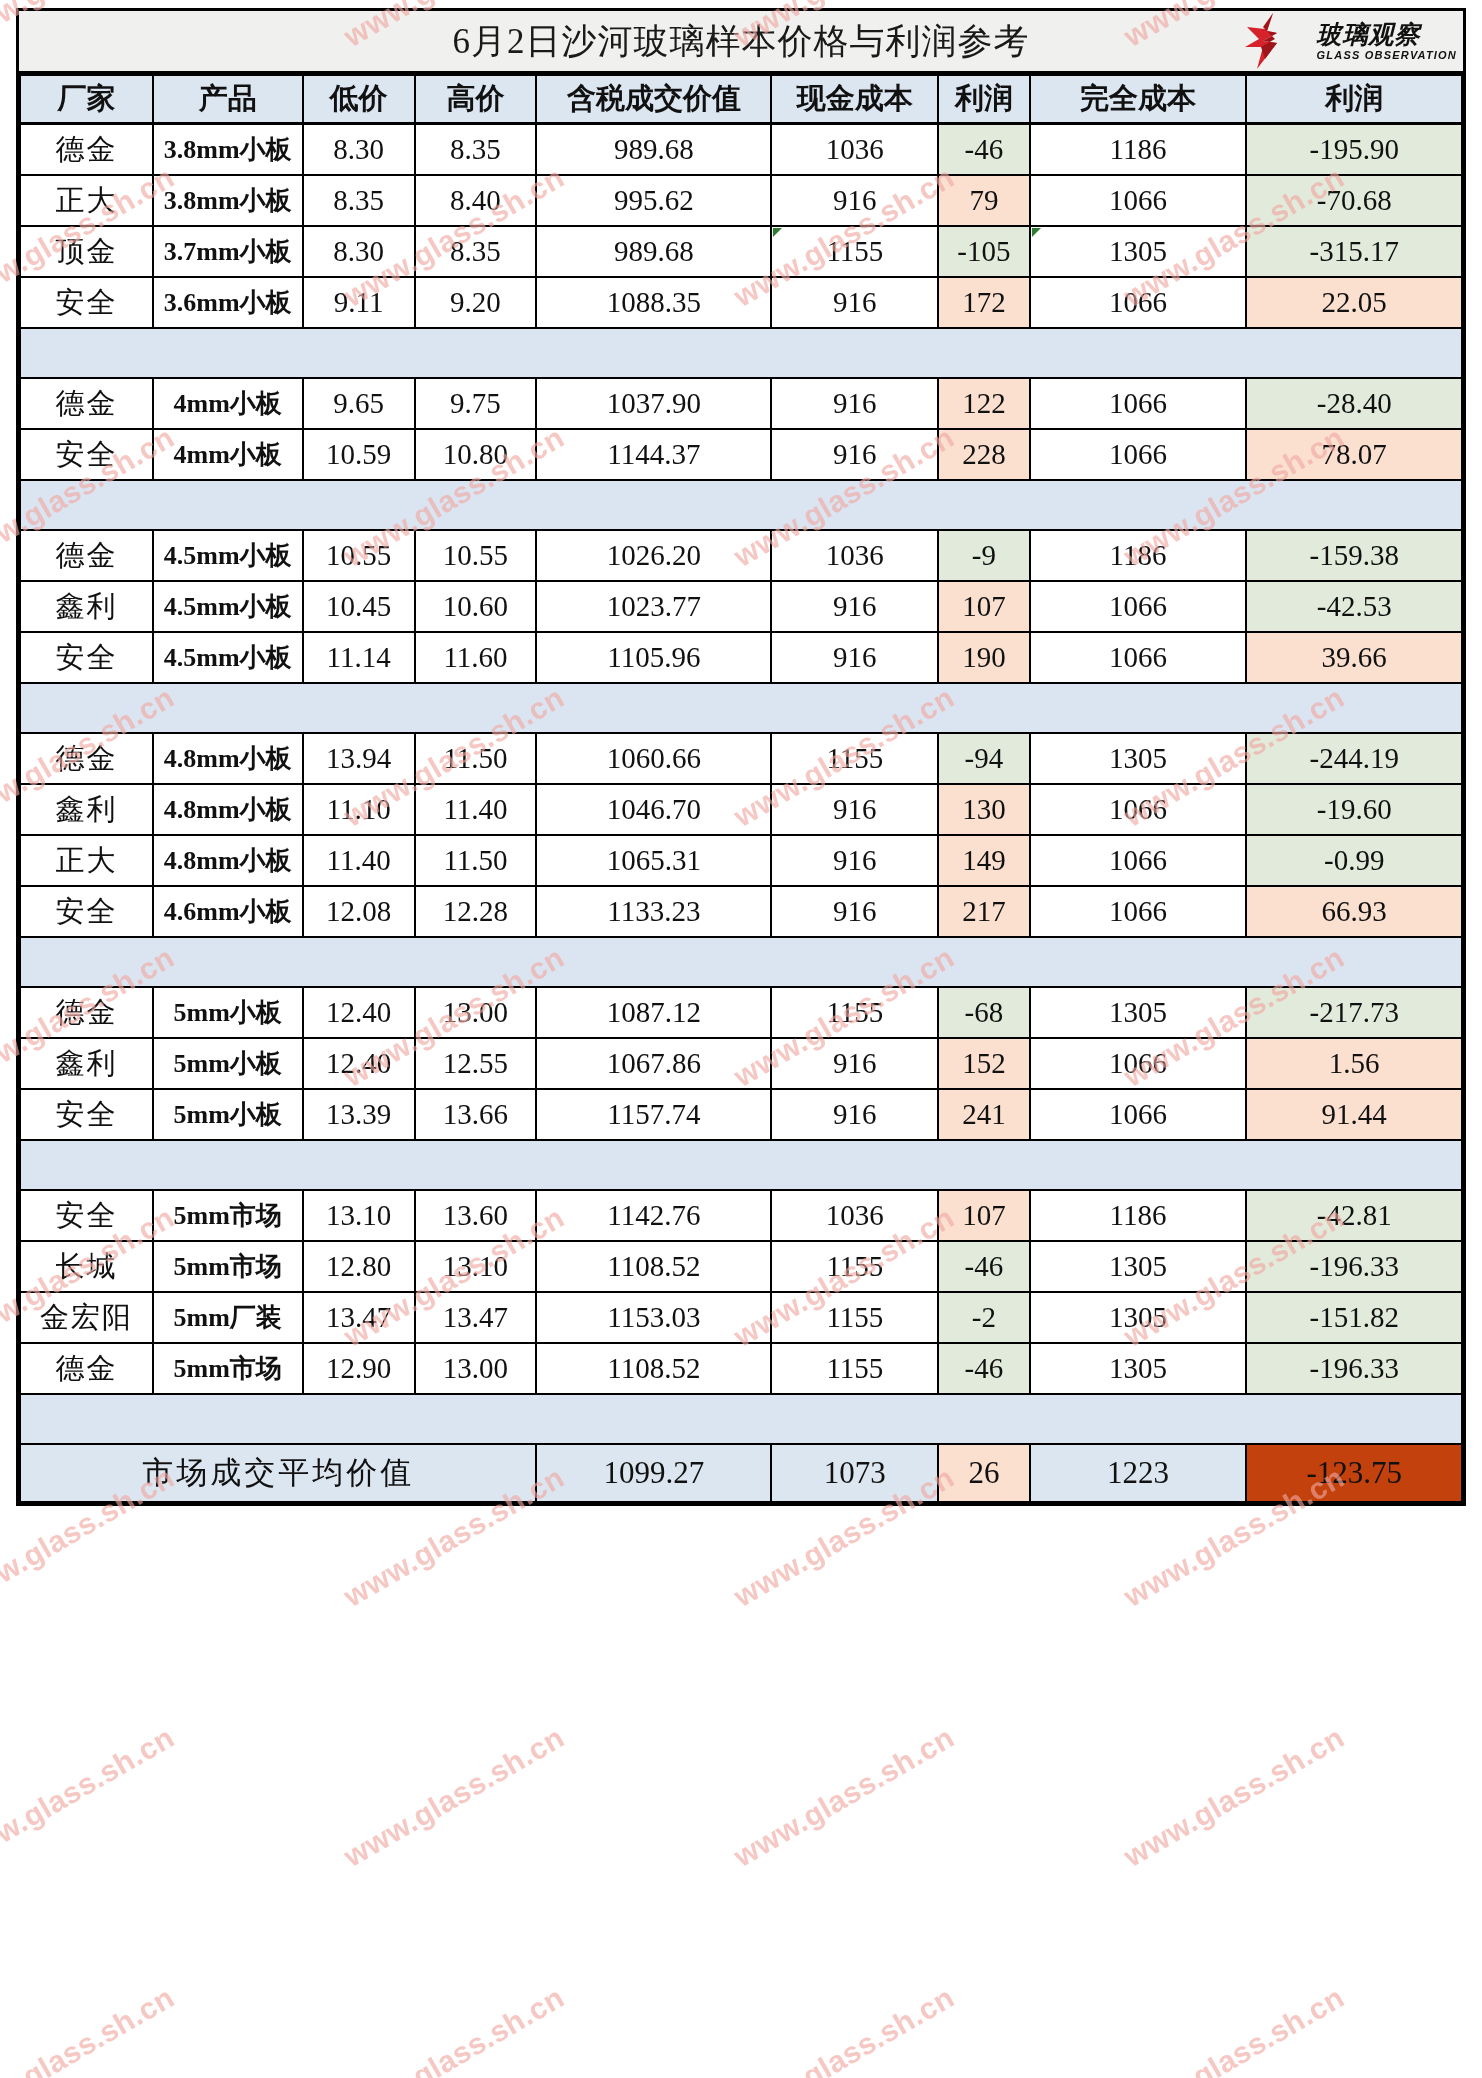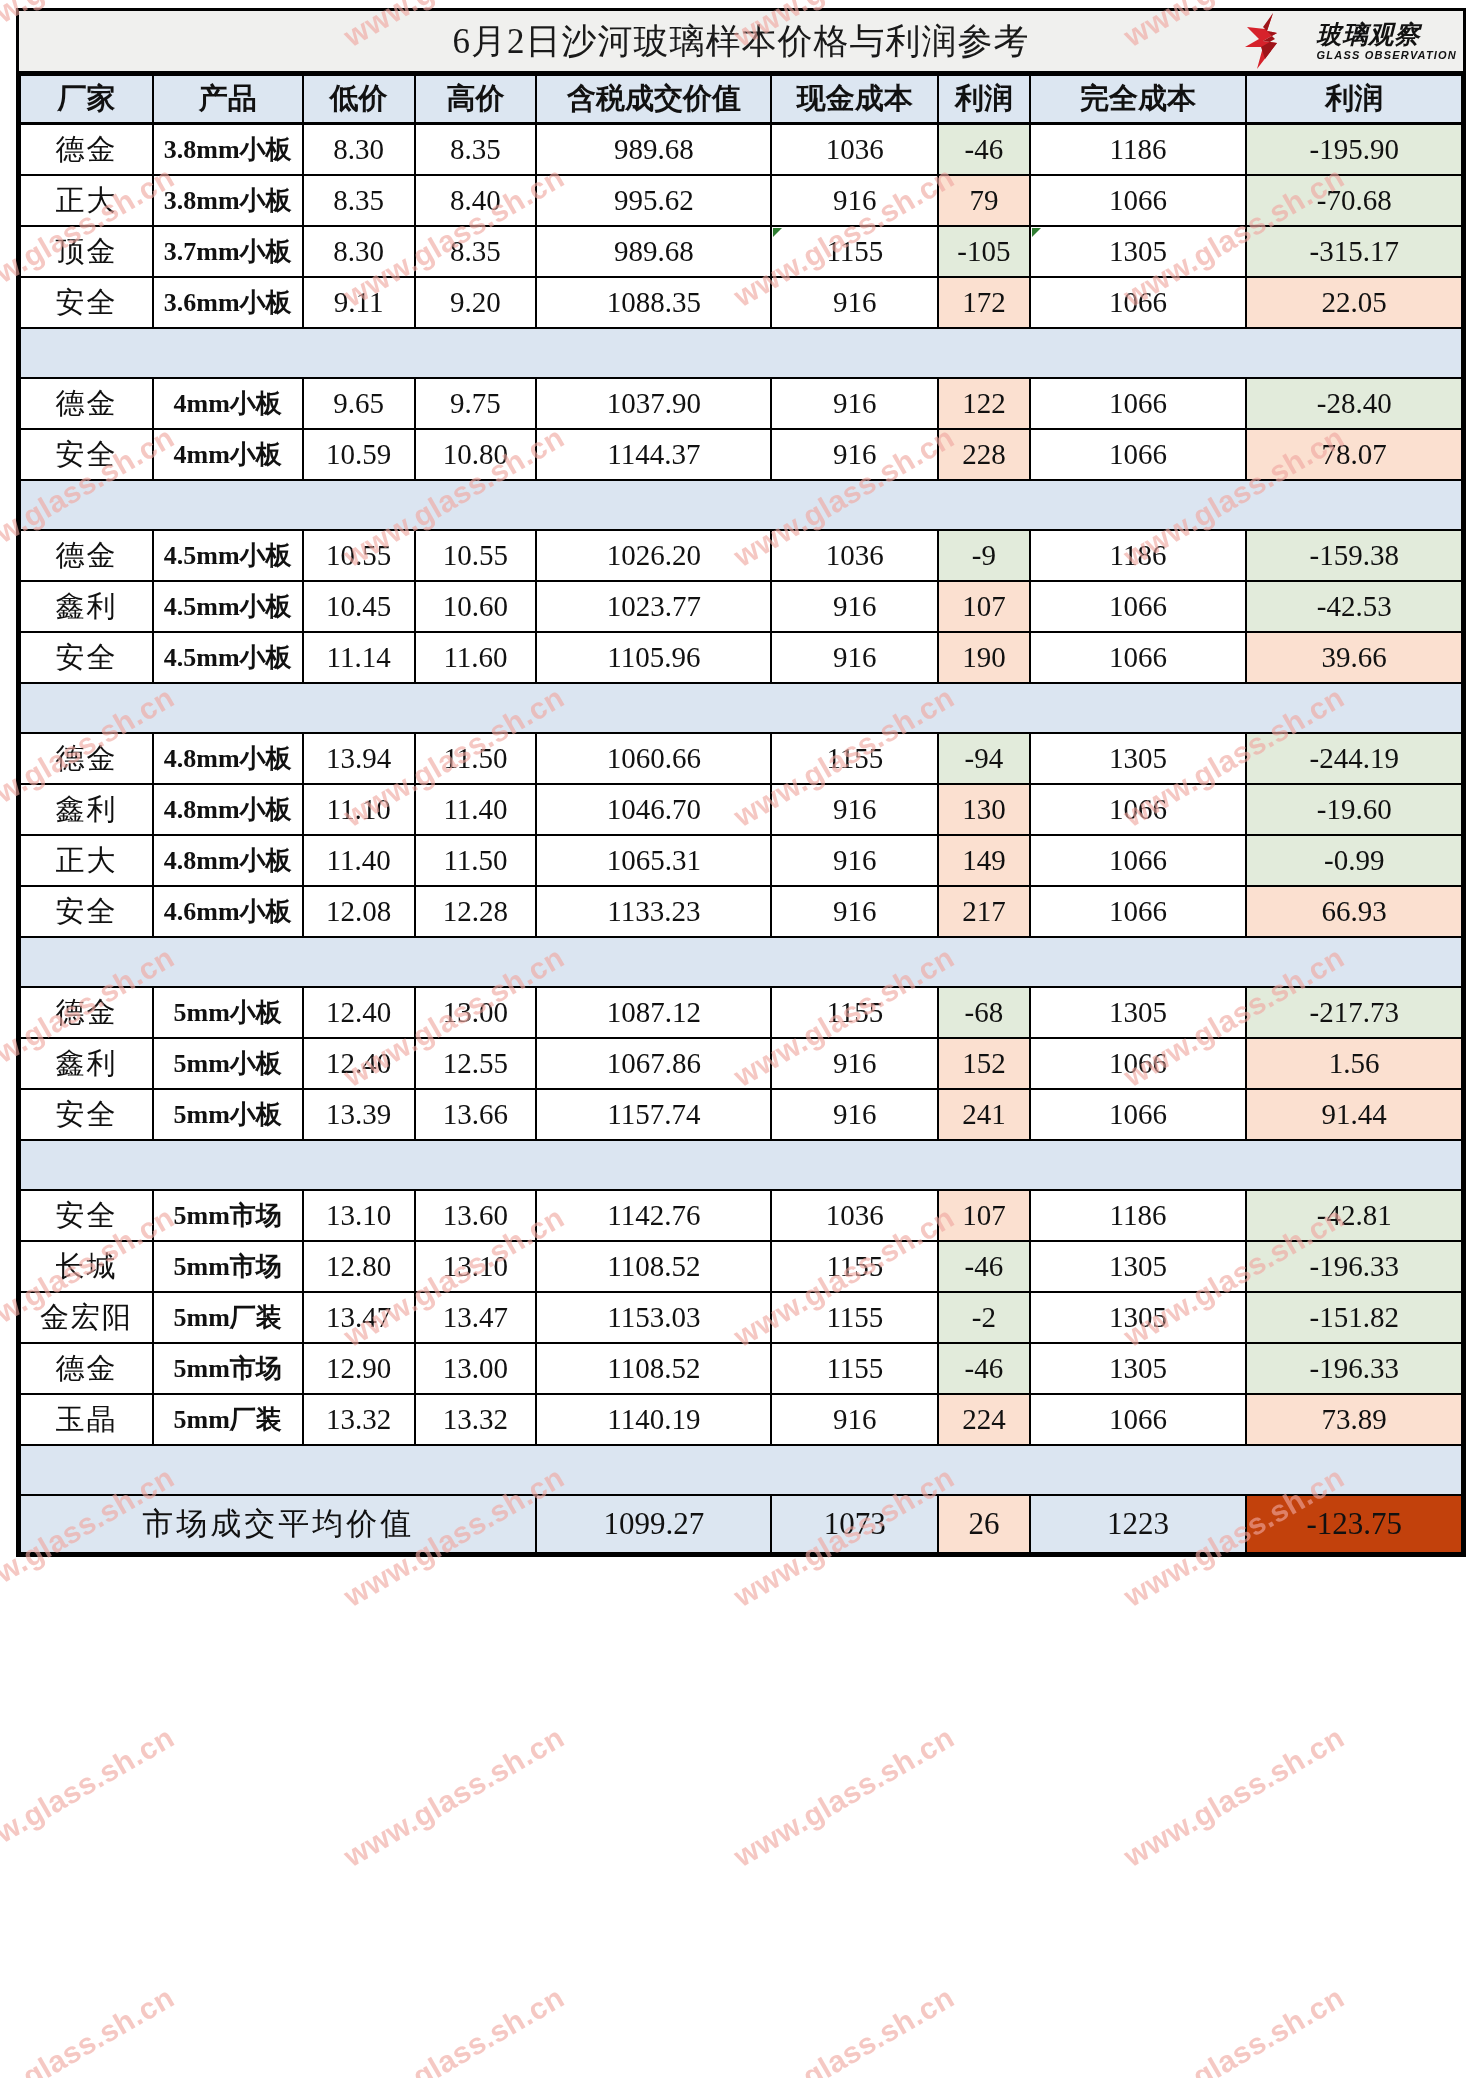--- a/index.html
+++ b/index.html
@@ -521,31 +521,20 @@
           <td class="maker">德金</td>
           <td class="product">5mm市场</td>
           <td class="num">12.90</td>
           <td class="num">13.00</td>
           <td class="num">1108.52</td>
           <td class="num">1155</td>
           <td class="num neg">-46</td>
           <td class="num">1305</td>
           <td class="num neg">-196.33</td>
         </tr>
-        <tr>
-          <td class="maker">玉晶</td>
-          <td class="product">5mm厂装</td>
-          <td class="num">13.32</td>
-          <td class="num">13.32</td>
-          <td class="num">1140.19</td>
-          <td class="num">916</td>
-          <td class="num pos">224</td>
-          <td class="num">1066</td>
-          <td class="num pos">73.89</td>
-        </tr>
         <tr class="spacer">
           <td></td>
           <td></td>
           <td></td>
           <td></td>
           <td></td>
           <td></td>
           <td></td>
           <td></td>
           <td></td>

